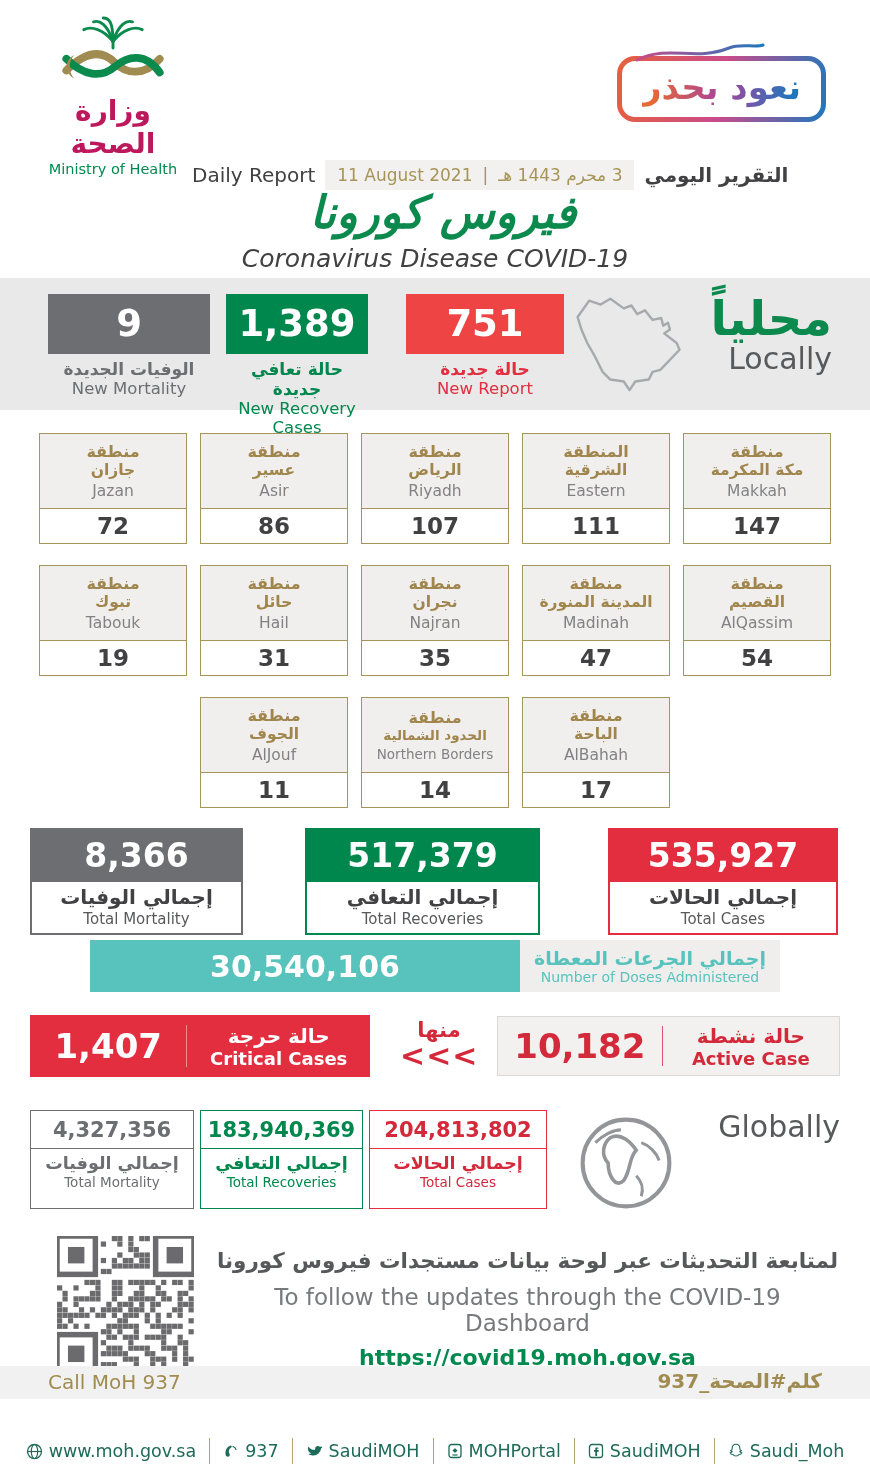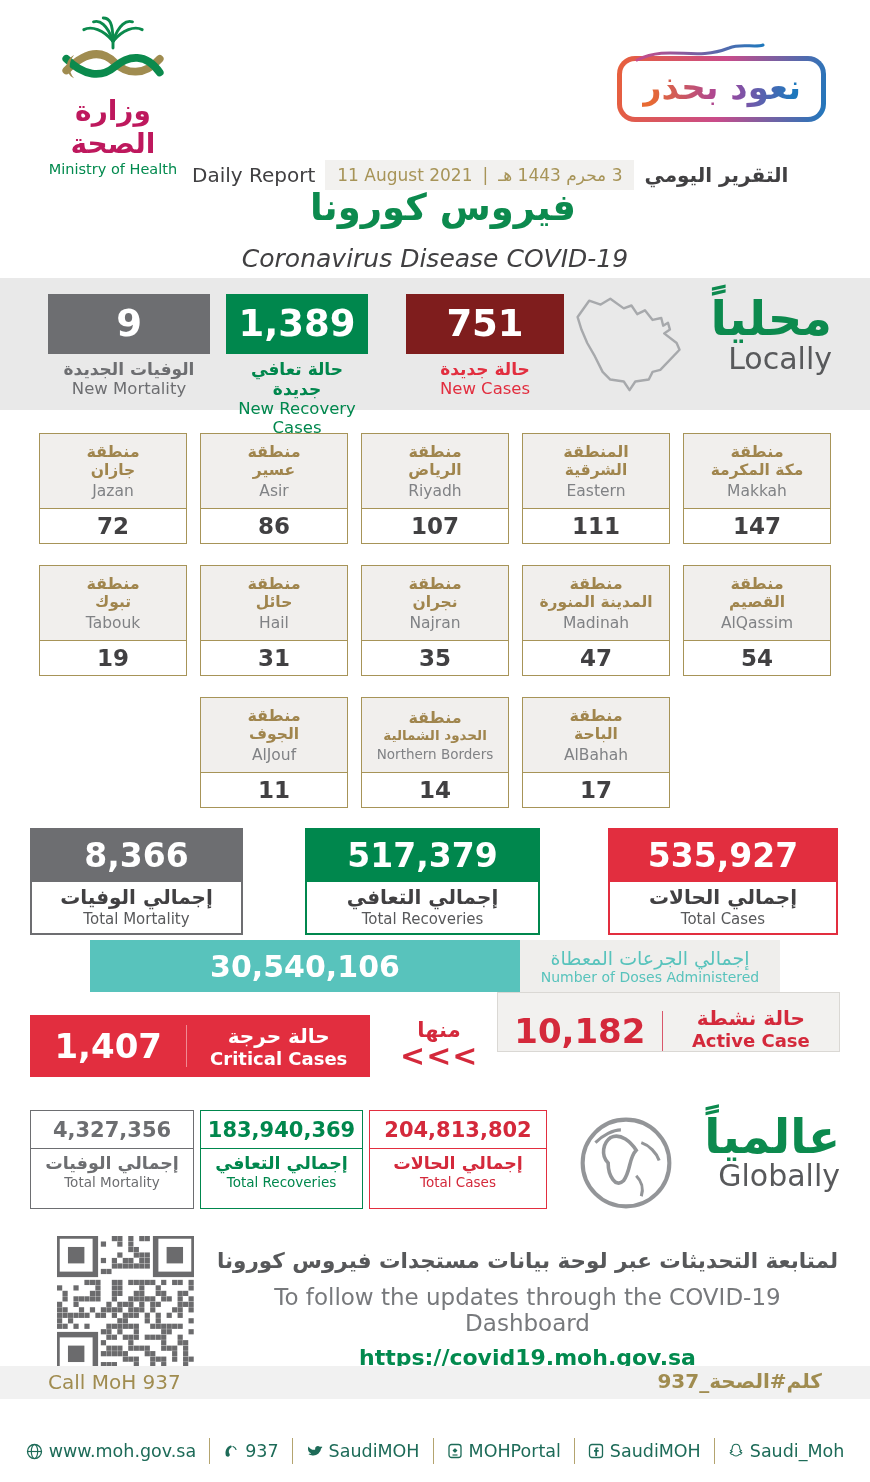--- a/index.html
+++ b/index.html
@@ -18,32 +18,32 @@
               -webkit-background-clip:text;background-clip:text;color:transparent;}
   .badge-swoosh{position:absolute;top:-14px;left:18px;}
 
   .report-row{position:absolute;left:192px;top:160px;display:flex;align-items:center;gap:10px;}
   .report-en{font-size:20px;color:#414042;font-weight:500;}
   .date-box{background:#f2f1ef;color:#a79458;font-size:17px;padding:5px 12px;display:flex;gap:10px;align-items:center;}
   .date-sep{color:#a79458;}
   .report-ar{font-size:20px;font-weight:700;color:#414042;}
 
   .title-ar{position:absolute;top:186px;left:16px;right:0;text-align:center;
-            font-size:37px;font-weight:700;color:#0c8a4e;}
+            font-size:45px;font-weight:700;color:#0c8a4e;font-style:italic;}
   .title-en{position:absolute;top:244px;left:0;right:0;text-align:center;font-size:25px;color:#414042;font-style:italic;}
 
   
   .band{position:absolute;top:278px;left:0;width:870px;height:132px;background:#e9e9e9;}
   .stat{position:absolute;top:16px;text-align:center;}
   .stat-value{height:60px;line-height:60px;color:#fff;font-size:37px;font-weight:700;}
   .stat-ar{font-size:17px;font-weight:700;margin-top:5px;}
   .stat-en{font-size:16.5px;}
   .st-gray .stat-value{background:#6d6e71;} .st-gray .stat-ar,.st-gray .stat-en{color:#6d6e71;}
   .st-green .stat-value{background:#00874d;} .st-green .stat-ar,.st-green .stat-en{color:#00874d;}
-  .st-red .stat-value{background:#7f1d1d;} .st-red .stat-ar,.st-red .stat-en{color:#e22e3f;}
+  .st-red .stat-value{background:#ef4444;} .st-red .stat-ar,.st-red .stat-en{color:#e22e3f;}
   .map-wrap{position:absolute;left:568px;top:6px;}
   .locally-head{position:absolute;right:38px;top:14px;text-align:right;}
   .locally-ar{font-size:48px;font-weight:700;color:#0c8a4e;line-height:1.1;}
   .locally-en{font-size:30px;color:#58595b;margin-top:-4px;}
 
   
   .regions{position:absolute;top:433px;left:0;width:870px;}
   .rrow{display:flex;justify-content:center;gap:13px;margin-bottom:21px;}
   .rcard{width:148px;border:1.5px solid #a79458;background:#fff;text-align:center;box-sizing:border-box;}
   .rtop{height:74px;background:#f1efed;border-bottom:1.5px solid #a79458;
@@ -60,35 +60,35 @@
   .tbox .ten{font-size:15px;color:#58595b;margin-top:1px;padding-bottom:5px;}
   .t-gray{left:30px;width:213px;border:2px solid #6d6e71;} .t-gray .thead{background:#6d6e71;}
   .t-green{left:305px;width:235px;border:2px solid #00874d;} .t-green .thead{background:#00874d;}
   .t-red{left:608px;width:230px;border:2px solid #e22e3f;} .t-red .thead{background:#e22e3f;}
 
   
   .doses{position:absolute;top:940px;left:90px;width:690px;height:52px;display:flex;}
   .doses-val{width:430px;background:#58c3bc;color:#fff;font-size:30px;font-weight:700;
              display:flex;align-items:center;justify-content:center;}
   .doses-lbl{flex:1;background:#efeeec;display:flex;flex-direction:column;justify-content:center;text-align:center;}
-  .doses-ar{color:#58c3bc;font-size:19px;font-weight:400;}
+  .doses-ar{color:#58c3bc;font-size:19px;font-weight:700;}
   .doses-en{color:#58c3bc;font-size:14px;}
 
   
   .critical-box{position:absolute;left:30px;top:1015px;width:340px;height:62px;background:#e22e3f;
                 display:flex;align-items:center;color:#fff;}
   .crit-val{width:46%;text-align:center;font-size:34px;font-weight:700;}
   .crit-div{width:1px;height:42px;background:#f08a93;}
   .crit-lbls{flex:1;text-align:center;}
   .crit-ar{font-size:20px;font-weight:700;} .crit-en{font-size:18px;font-weight:700;}
   .minha{position:absolute;left:400px;top:1018px;width:78px;text-align:center;color:#d4293b;}
   .minha-ar{font-size:21px;font-weight:700;}
   .minha-ch{font-size:30px;font-weight:800;letter-spacing:1px;line-height:0.9;}
-  .active-box{position:absolute;left:497px;top:992px;width:343px;height:60px;background:#f2f1ef;
-              border:1px solid #dad8d4;display:flex;align-items:flex-end;color:#d4293b;box-sizing:border-box;}
+  .active-box{position:absolute;left:497px;top:1016px;width:343px;height:60px;background:#f2f1ef;
+              border:1px solid #dad8d4;display:flex;align-items:center;color:#d4293b;box-sizing:border-box;}
   .act-val{width:48%;text-align:center;font-size:34px;font-weight:700;}
   .act-div{width:1px;height:40px;background:#d9566a;}
   .act-lbls{flex:1;text-align:center;}
   .act-ar{font-size:20px;font-weight:700;} .act-en{font-size:18px;font-weight:700;}
 
   
   .gbox{position:absolute;top:1110px;height:99px;background:#fff;text-align:center;box-sizing:border-box;padding-top:7px;}
   .gval{font-size:21px;font-weight:700;}
   .gdiv{height:1px;margin:6px 0 4px 0;}
   .gar{font-size:17.5px;font-weight:700;}
@@ -176,21 +176,21 @@
       <div class="stat-en">New Mortality</div>
     </div>
     <div class="stat st-green" style="left:226px;width:142px;">
       <div class="stat-value">1,389</div>
       <div class="stat-ar" dir="rtl">حالة تعافي جديدة</div>
       <div class="stat-en">New Recovery Cases</div>
     </div>
     <div class="stat st-red" style="left:406px;width:158px;">
       <div class="stat-value">751</div>
       <div class="stat-ar" dir="rtl">حالة جديدة</div>
-      <div class="stat-en">New Cases</div>
+      <div class="stat-en">New Report</div>
     </div>
     <div class="map-wrap">
       <svg width="125" height="118" viewBox="0 0 130 118">
         <path d="M10,32 L22,15 L34,19 L44,13 L58,23 L66,20 L72,29 L80,25 L88,35 L97,33 L99,41 L104,38 L106,45 L100,49 L113,59 L116,66 L96,87 L88,89 L84,97 L70,99 L64,108 L58,99 L44,97 L36,89 L28,73 L20,59 L14,45 Z" fill="none" stroke="#a7a9ac" stroke-width="2.5" stroke-linejoin="round"></path>
       </svg>
     </div>
     <div class="locally-head">
       <div class="locally-ar" dir="rtl">محلياً</div>
       <div class="locally-en">Locally</div>
     </div>
@@ -375,21 +375,20 @@
   <div class="globe-wrap">
     <svg width="102" height="102" viewBox="0 0 40 40">
       <circle cx="20" cy="20" r="17" fill="none" stroke="#939598" stroke-width="1.6"></circle>
       <path d="M14,10 C11,12 10,17 13,20 C13,25 16,30 19,27 C22,23 21,18 24,15 C22,12 18,8 14,10 Z" fill="none" stroke="#939598" stroke-width="1.4"></path>
       <path d="M8,12 C11,9 15,7 18,7" fill="none" stroke="#939598" stroke-width="1.2"></path>
       <path d="M26,12 C29,13 32,16 33,19" fill="none" stroke="#939598" stroke-width="1.2"></path>
       <path d="M24,25 C26,27 27,30 26,33" fill="none" stroke="#939598" stroke-width="1.2"></path>
     </svg>
   </div>
   <div class="globally-head">
-    <div class="globally-ar" dir="rtl">عالمياً</div>
     <div class="globally-en">Globally</div>
   </div>
 
   <div class="qr">
     <svg id="qr-svg" width="137" height="137" viewBox="0 0 137 137">
         <rect x="0" y="0" width="38.36" height="38.36" fill="none" stroke="#6b6b6d" stroke-width="5.48"></rect>
         <rect x="10.96" y="10.96" width="16.44" height="16.44" fill="#6b6b6d"></rect>
         <rect x="98.64000000000001" y="0" width="38.36" height="38.36" fill="none" stroke="#6b6b6d" stroke-width="5.48"></rect>
         <rect x="109.60000000000001" y="10.96" width="16.44" height="16.44" fill="#6b6b6d"></rect>
         <rect x="0" y="98.64000000000001" width="38.36" height="38.36" fill="none" stroke="#6b6b6d" stroke-width="5.48"></rect>

